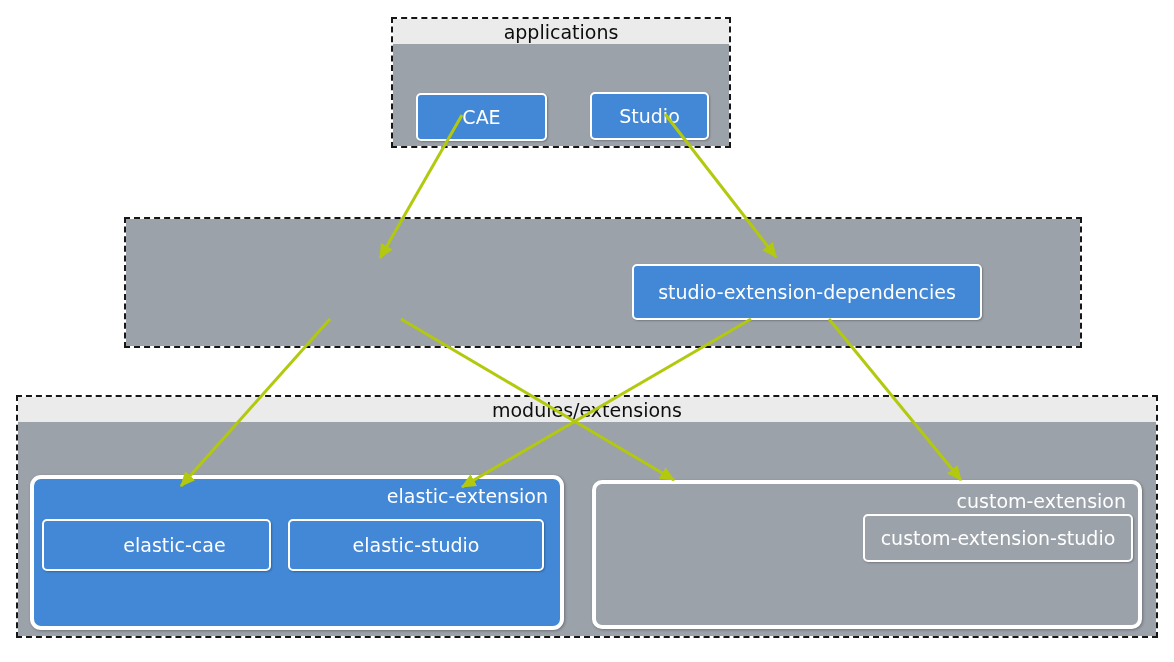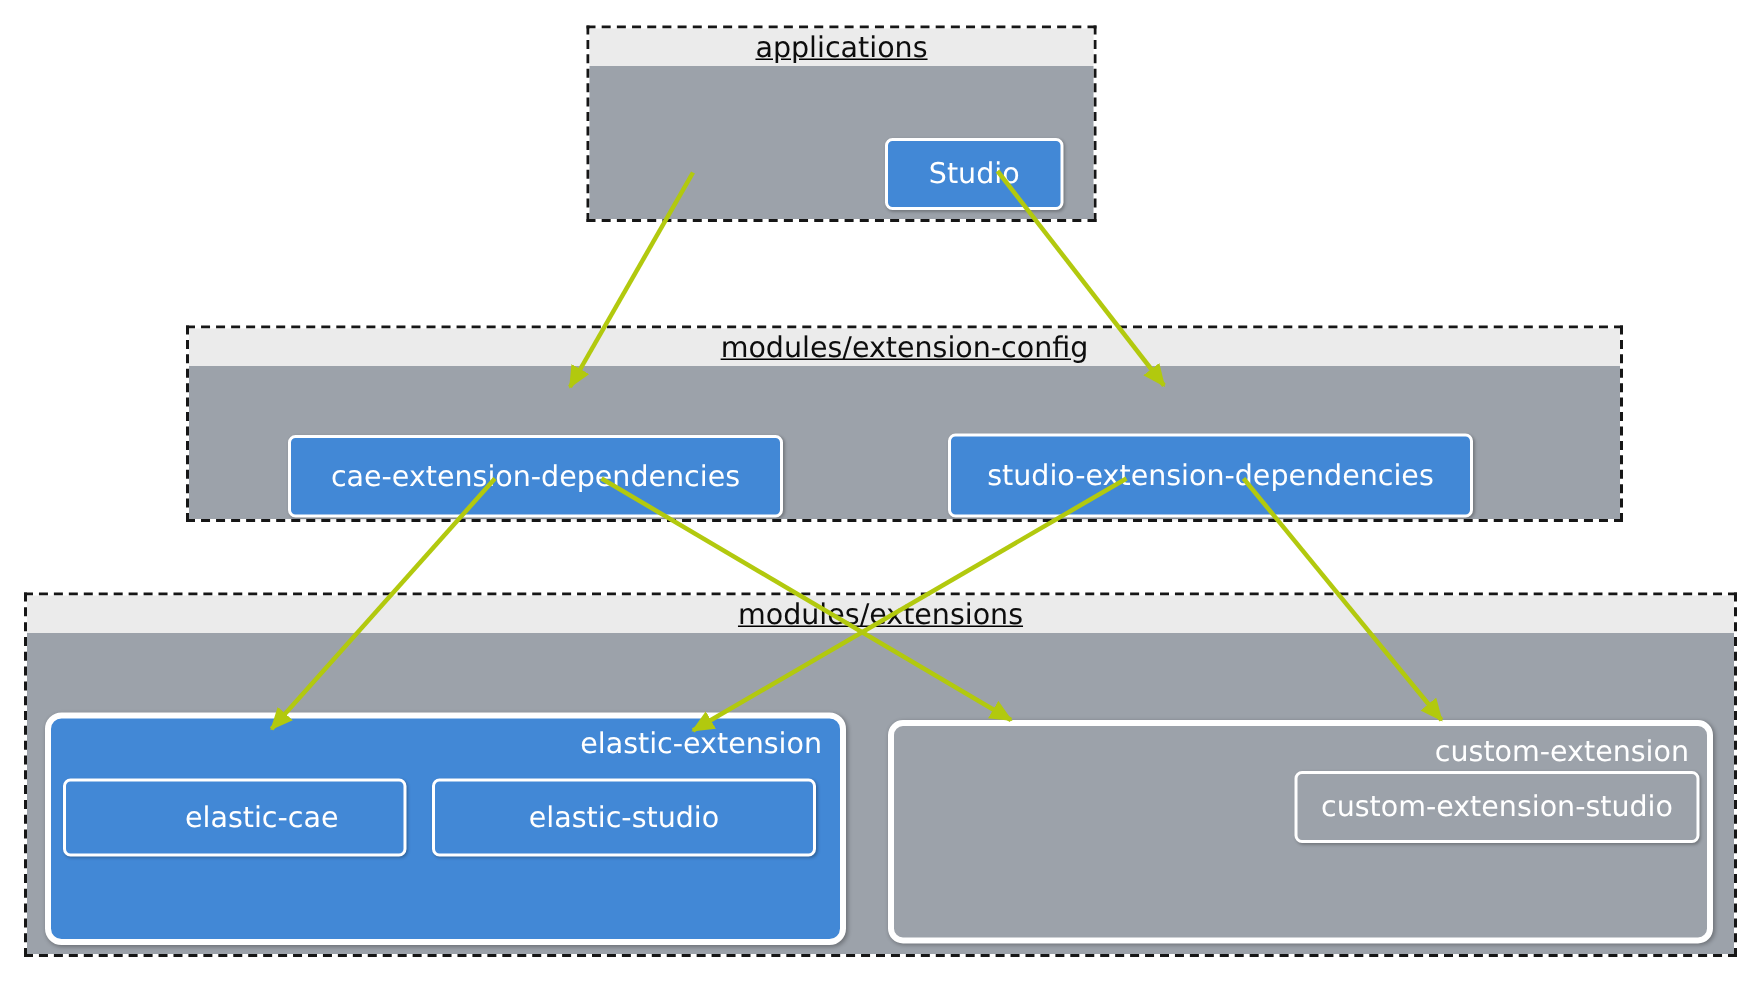--- a/index.html
+++ b/index.html
@@ -11,21 +11,20 @@
     overflow: hidden;
   }
 
   
   .cluster {
     position: absolute;
     border: 2px dashed #161616;
     box-sizing: border-box;
     display: flex;
     flex-direction: column;
-    text-decoration: underline;
   }
   .cluster-header {
     height: 25px;
     background: #ebebeb;
     display: flex;
     align-items: center;
     justify-content: center;
     font-size: 19px;
     color: #0d0d0d;
     flex: 0 0 auto;
@@ -99,30 +98,27 @@
 </head>
 <body>
 
 <div id="canvas">
 
   <div class="cluster" id="cluster-applications">
     <div class="cluster-header">
       <span>applications</span>
     </div>
     <div class="cluster-body">
+      <div class="node" id="node-cae">CAE</div>
       <div class="node" id="node-studio">Studio</div>
     </div>
   </div>
 
   <div class="cluster" id="cluster-config">
-    <div class="cluster-header">
-      <span>modules/extension-config</span>
-    </div>
     <div class="cluster-body">
-      <div class="node" id="node-cae-deps">cae-extension-dependencies</div>
       <div class="node" id="node-studio-deps">studio-extension-dependencies</div>
     </div>
   </div>
 
   <div class="cluster" id="cluster-extensions">
     <div class="cluster-header">
       <span>modules/extensions</span>
     </div>
     <div class="cluster-body">
 

